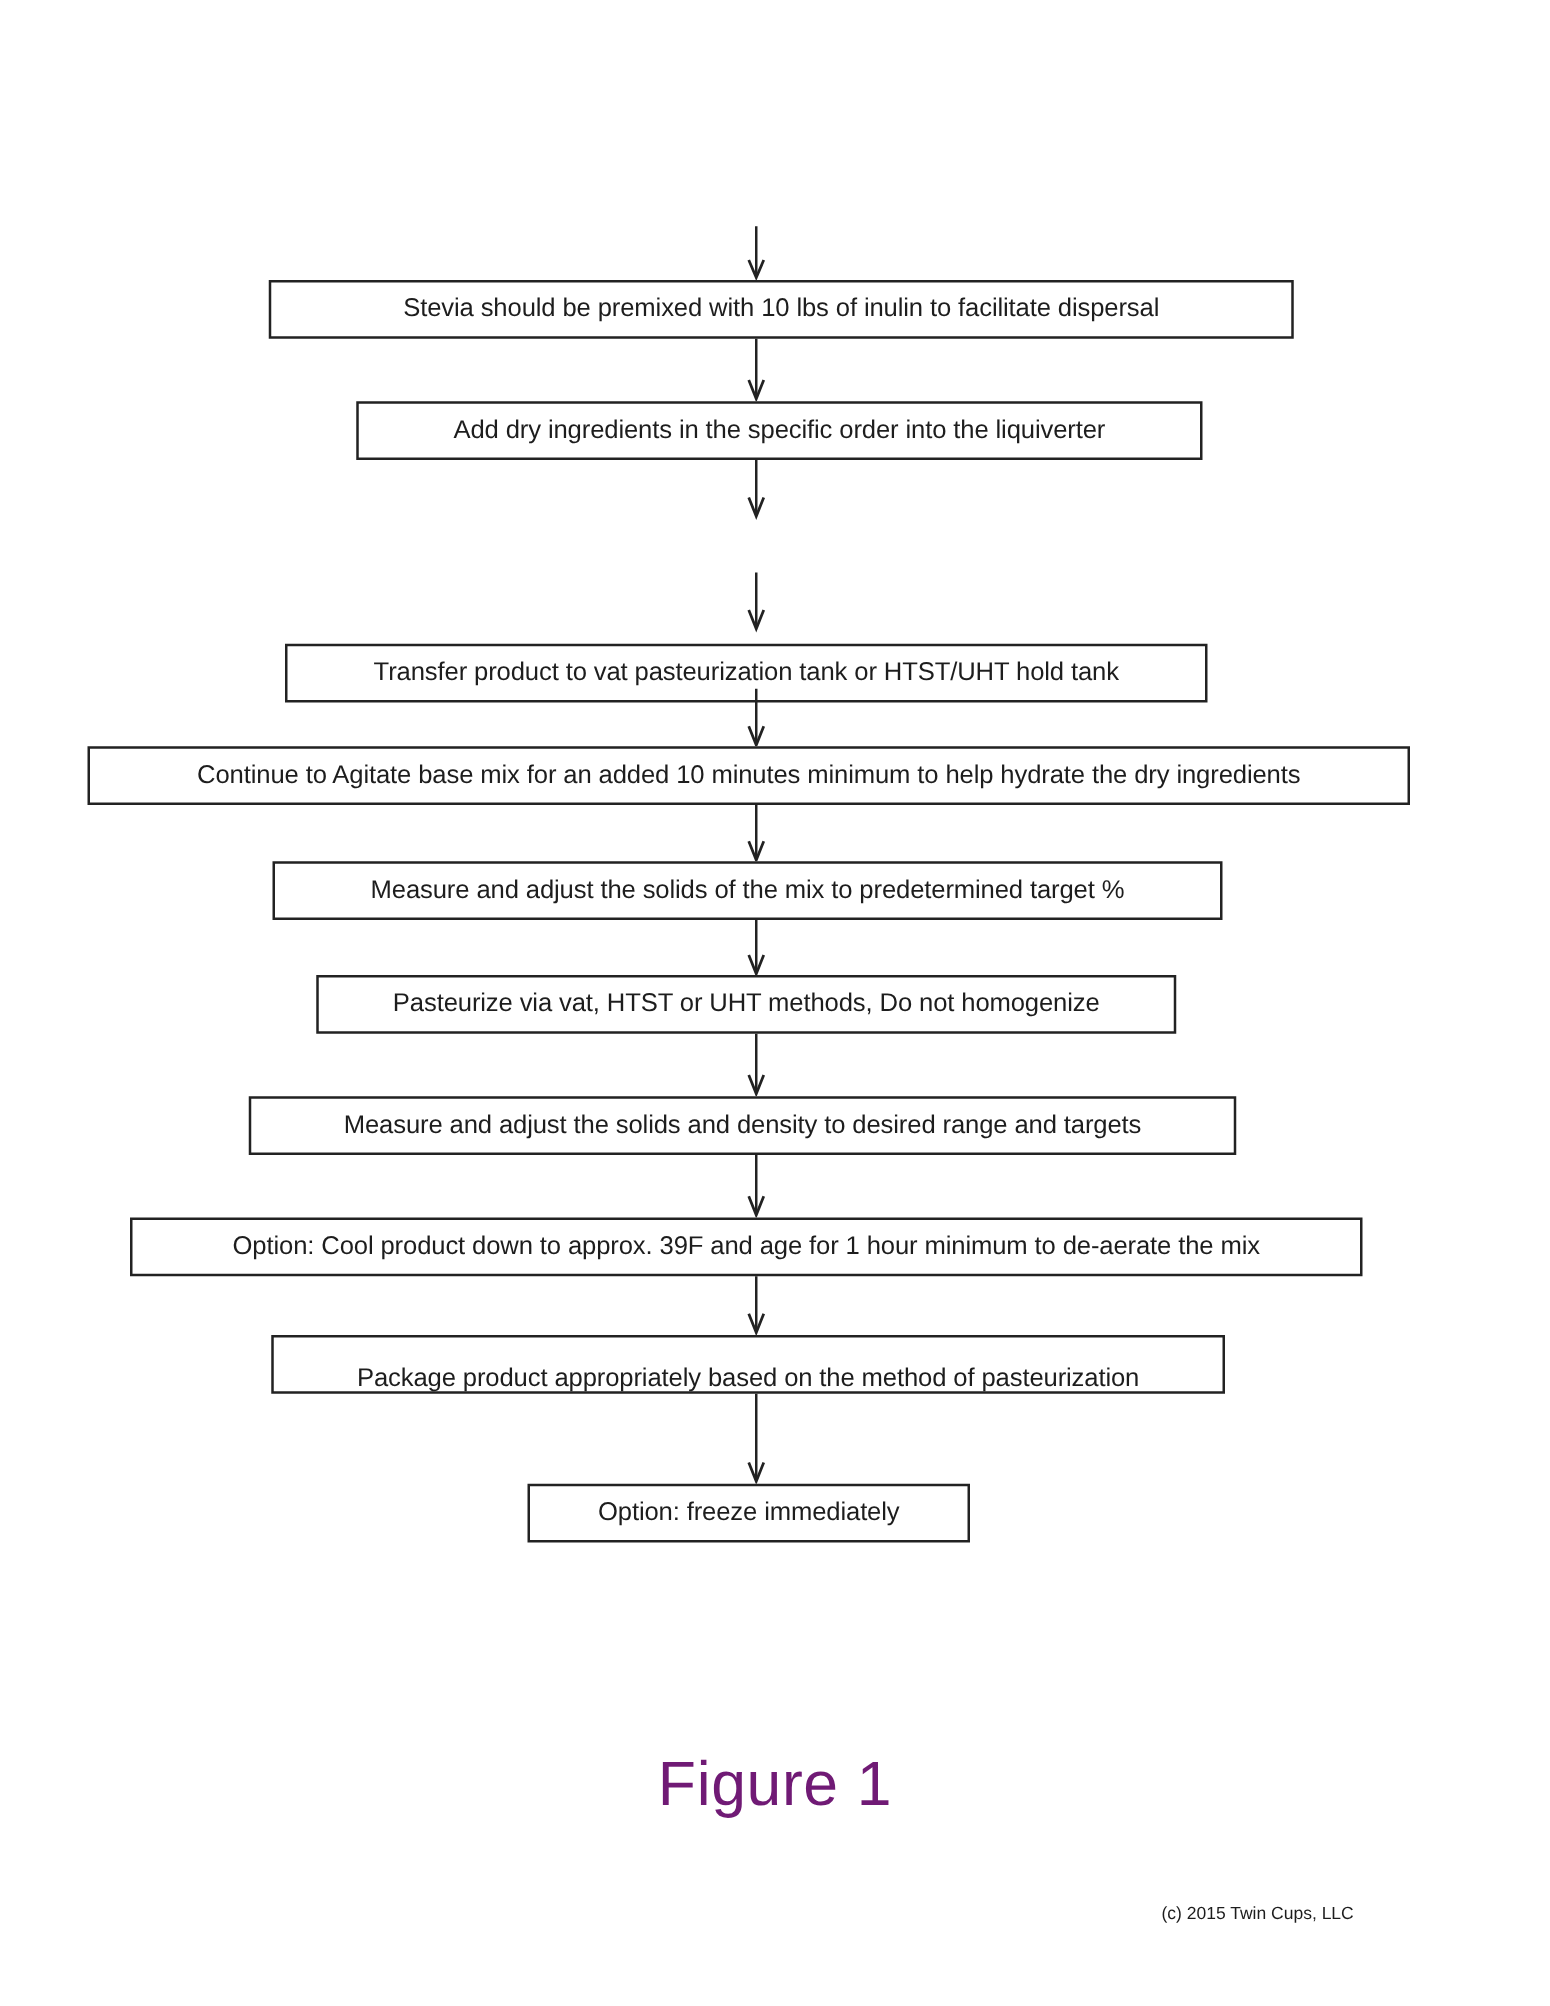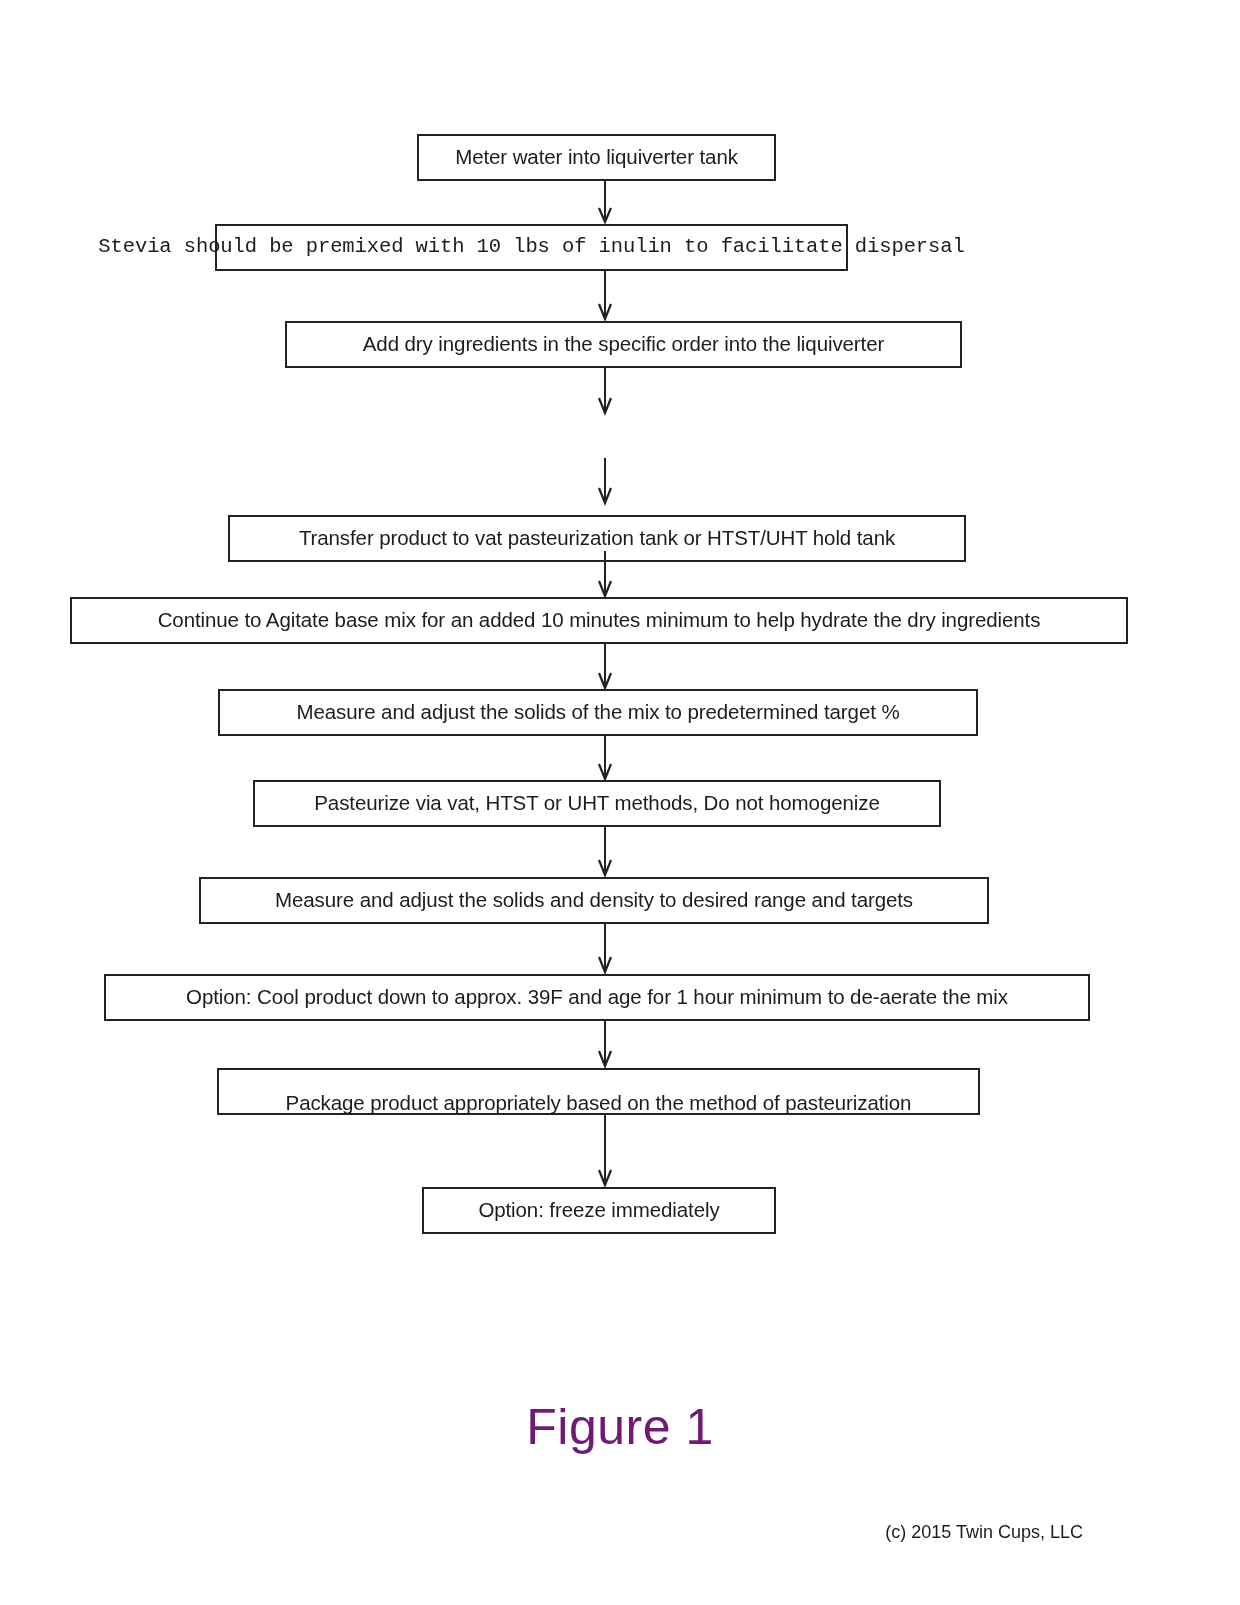--- a/index.html
+++ b/index.html
@@ -66,40 +66,37 @@
     color: #701a75;
   }
   #copyright {
     position: absolute;
     left: 0;
     top: 1522px;
     width: 1240px;
     text-align: right;
     padding-right: 157px;
     box-sizing: border-box;
-    font-size: 18px;
+    font-size: 14px;
     color: #1d1d1d;
   }
 </style>
 </head>
 <body>
 
 <div id="flowchart">
 
-  <div class="node" style="left:417px; top:134px; width:359px;">
-    <span class="node-label">Meter water into liquiverter tank</span>
-  </div>
   <div class="connector" style="top:181px; height:43px;">
     <svg width="14" height="43" viewBox="0 0 14 43">
       <line x1="7" y1="0" x2="7" y2="39" stroke="#222" stroke-width="2"></line>
       <polyline points="1,27 7,41 13,27" fill="none" stroke="#222" stroke-width="2.2"></polyline>
     </svg>
   </div>
 
-  <div class="node" style="left:215px; top:224px; width:633px;font-family:Liberation Mono, monospace;">
+  <div class="node" style="left:215px; top:224px; width:820px;">
     <span class="node-label">Stevia should be premixed with 10 lbs of inulin to facilitate dispersal</span>
   </div>
   <div class="connector" style="top:271px; height:50px;">
     <svg width="14" height="50" viewBox="0 0 14 50">
       <line x1="7" y1="0" x2="7" y2="46" stroke="#222" stroke-width="2"></line>
       <polyline points="1,33 7,48 13,33" fill="none" stroke="#222" stroke-width="2.2"></polyline>
     </svg>
   </div>
 
   <div class="node" style="left:262px; top:321px; width:677px;margin-left:23px;">

